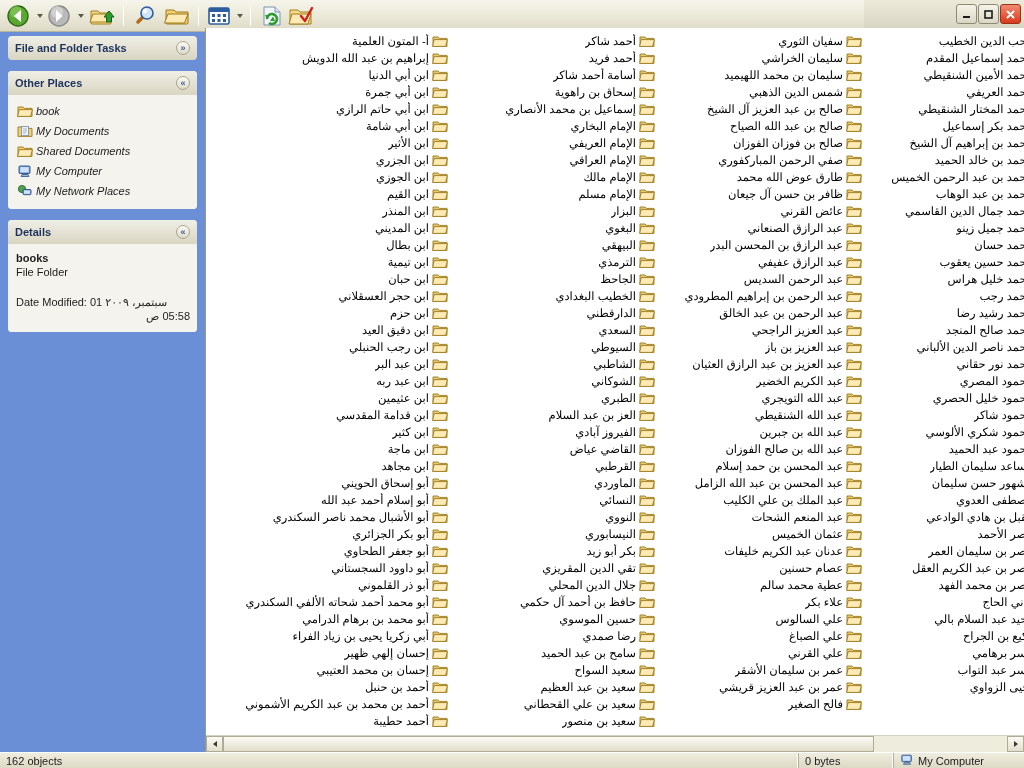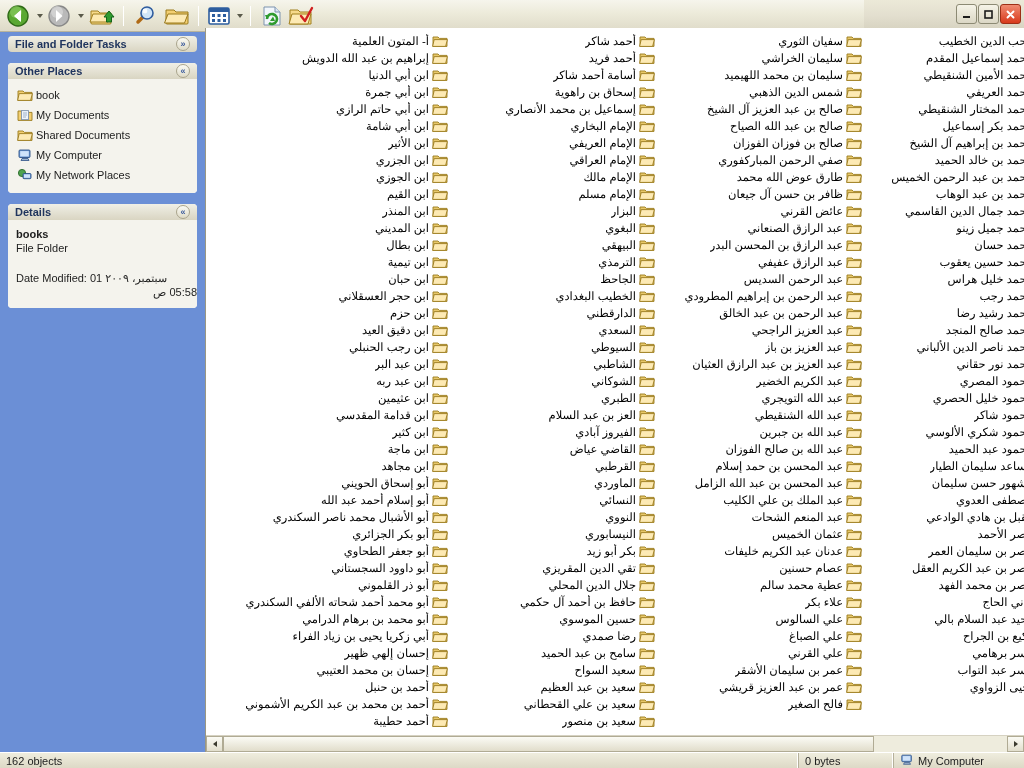--- a/index.html
+++ b/index.html
@@ -104,21 +104,21 @@
     padding: 8px 8px 0 8px;
     overflow: hidden;
   }
   .panel {
     margin-bottom: 11px;
     border-radius: 4px;
     overflow: hidden;
     background: #fff;
   }
   .panel-head {
-    height: 16px;
+    height: 24px;
     background: linear-gradient(180deg,#f0efe6,#d9d5c2);
     display: flex; align-items: center;
     padding: 0 7px;
     font-weight: bold;
     font-size: 11px;
     color: #20355e;
     cursor: pointer;
   }
   .panel-head .ttl { flex: 1 1 auto; }
   .chev {
@@ -127,32 +127,33 @@
     background: linear-gradient(180deg,#fbfbf5,#dedac6);
     border: 1px solid #a9a48c;
     display: flex; align-items: center; justify-content: center;
     color: #3a5a9b;
     font-size: 9px; line-height: 1;
     font-weight: bold;
   }
   .panel-body {
     background: #f4f3ed;
     padding: 6px 6px 8px 6px;
+    font-style: italic;
   }
   .place {
     display: flex; align-items: center;
     height: 20px;
     cursor: pointer;
     color: #1d1d1d;
     font-size: 11px;
   }
   .place .ic { width: 22px; flex: none; display:flex; align-items:center; justify-content:center; }
   .det-body {
     background: #f4f3ed;
-    padding: 7px 0 9px 8px;
+    padding: 7px 7px 9px 8px;
     font-size: 11px;
     line-height: 14px;
     color: #1d1d1d;
   }
   .det-title { font-weight: bold; }
   .det-line { }
   .det-rtl { direction: rtl; unicode-bidi: embed; }
 
   
   #listpane {

